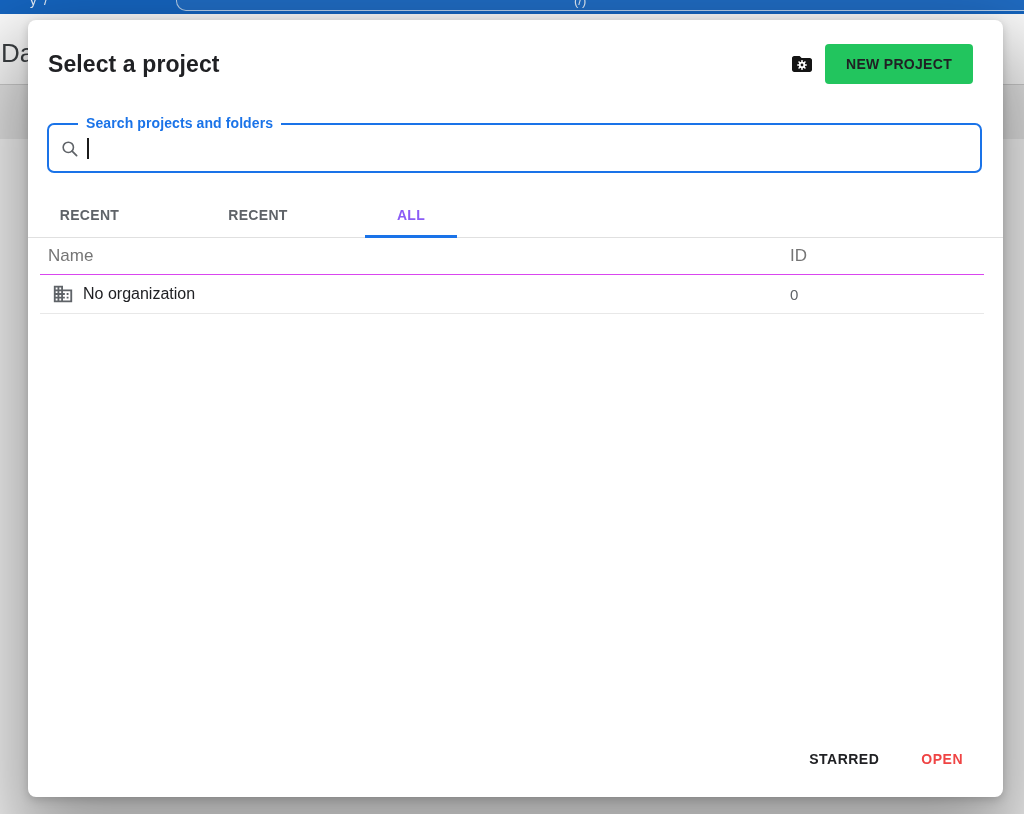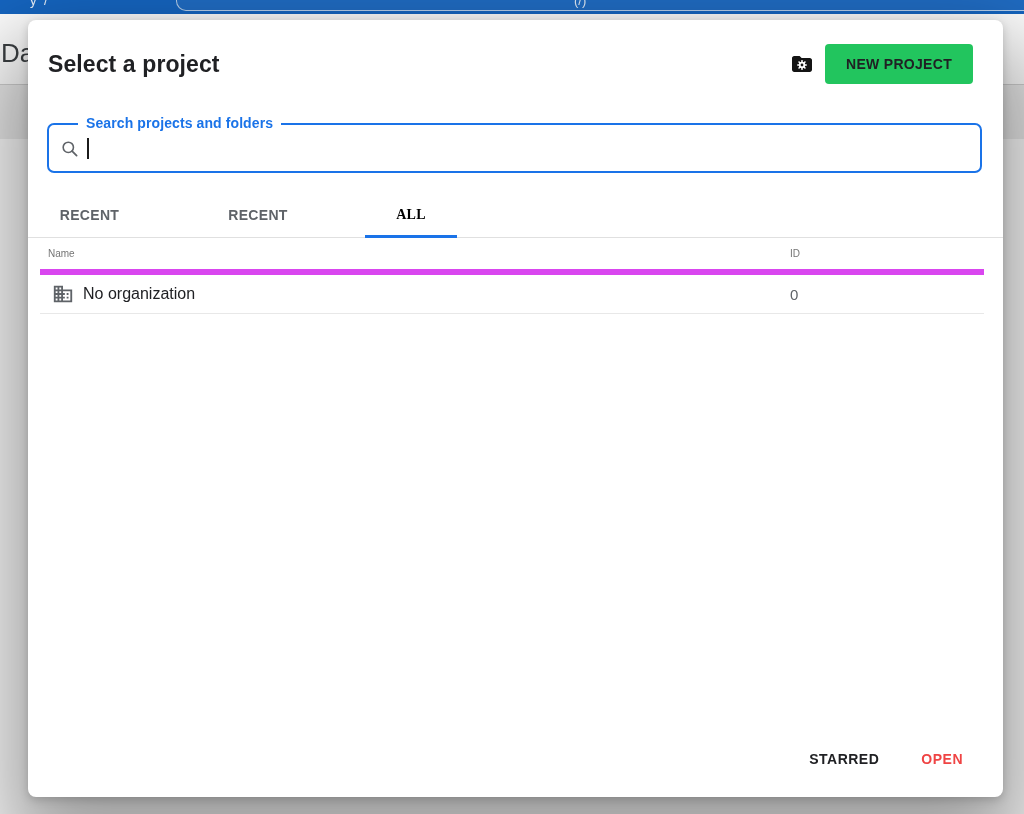--- a/index.html
+++ b/index.html
@@ -79,29 +79,29 @@
     font-size:15px; color:#202124; margin-left:2px;
     font-family:"Liberation Sans","DejaVu Sans",sans-serif;
   }
   
   .tabs { margin-top:20px; display:flex; height:45px; border-bottom:1px solid #e0e0e0;gap:40px; }
   .tab {
     display:flex; align-items:center; justify-content:center; position:relative;
     font-size:14px; font-weight:600; letter-spacing:.3px; color:#5f6368; cursor:pointer;
   }
   .tab-recent { width:123px; } .tab-starred { width:134px; } .tab-all { width:92px; }
-  .tab.active { color:#000000;font-family:Liberation Serif, serif; }
+  .tab.active { color:#8b5cf6; }
   .tab.active::after {
     content:""; position:absolute; left:0; right:0; bottom:-1px; height:3px; background:#1a73e8;
   }
   
   .table { margin:0 19px 0 12px; }
   .thead {
     display:flex; align-items:center; height:37px;
-    border-bottom:6px solid #d946ef; color:#757575; font-size:10px;
+    border-bottom:1px solid #d946ef; color:#757575; font-size:17px;
   }
   .th-name { flex:1; padding-left:8px; }
   .th-id { width:194px; }
   .trow {
     display:flex; align-items:center; height:39px;
     border-bottom:1px solid #e8e8e8; cursor:pointer;gap:25px;
   }
   .td-name {
     flex:1; display:flex; align-items:center; gap:9px; padding-left:12px;
     font-size:16px; color:#202124;

